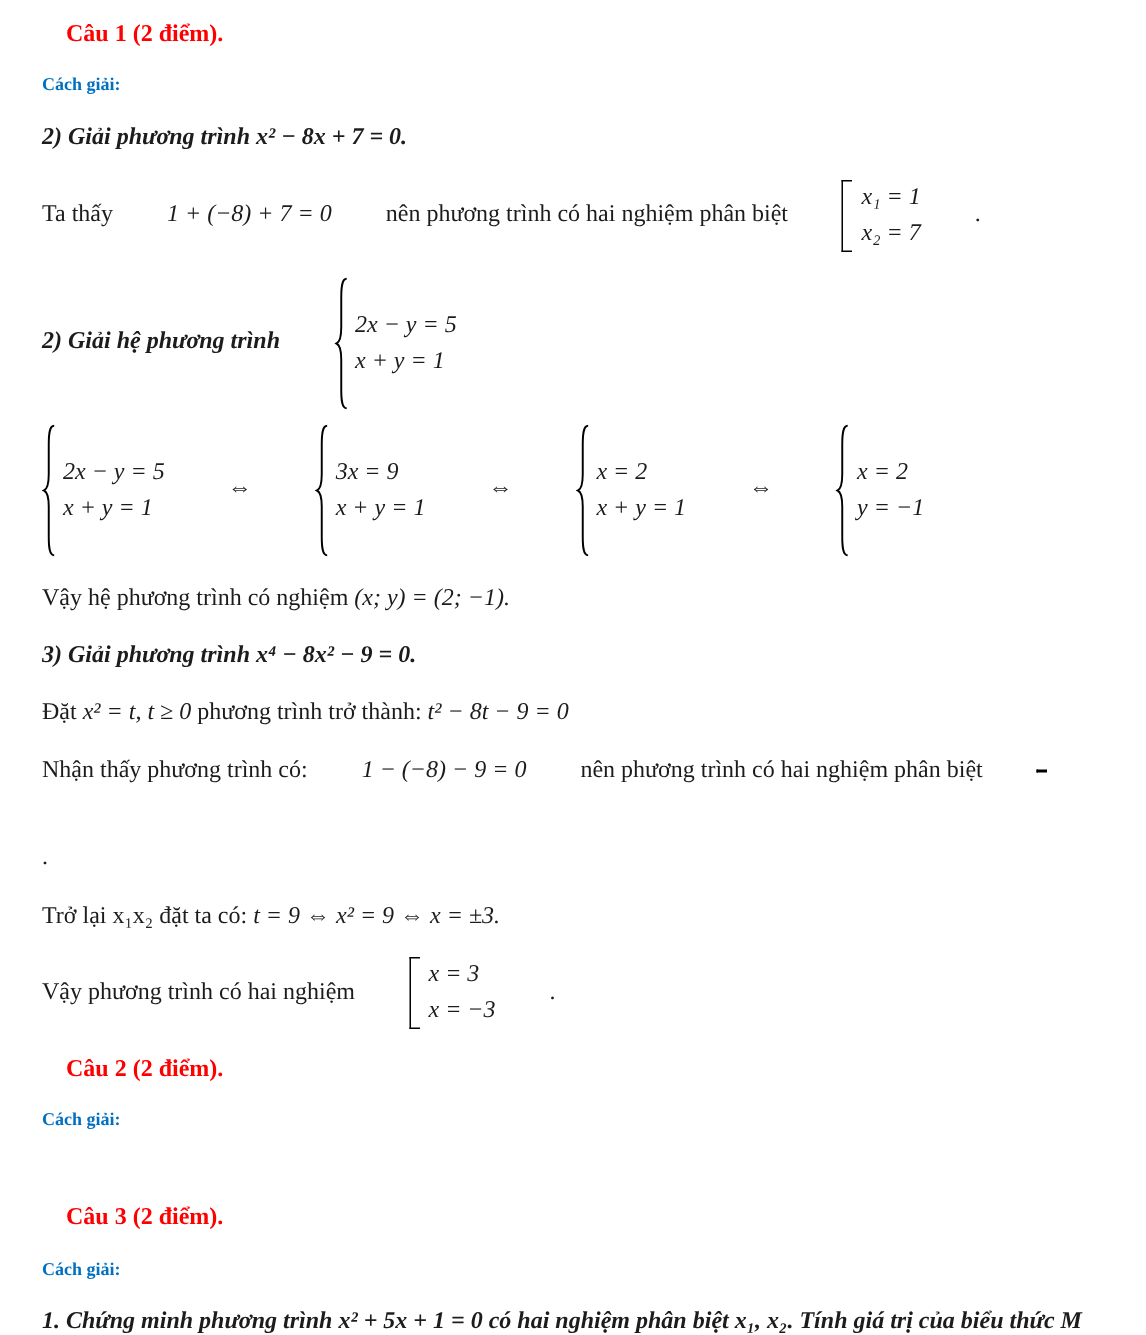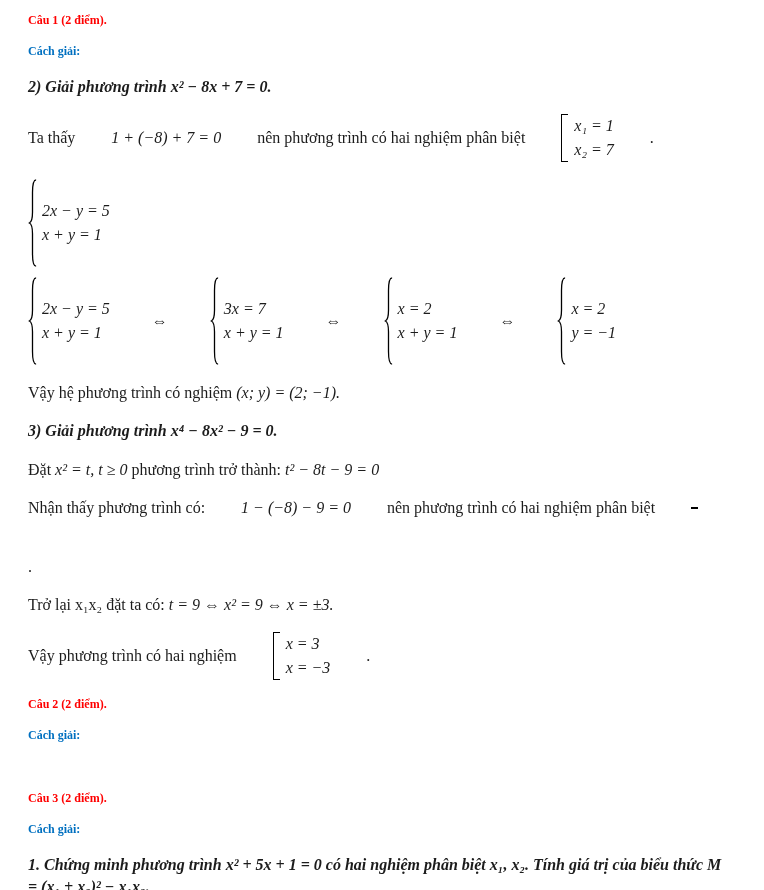--- a/index.html
+++ b/index.html
@@ -7,21 +7,21 @@
   body {
     width: 764px;
     min-height: 890px;
     background: #ffffff;
     color: #1c1c1c;
     font-family: "Liberation Serif", "DejaVu Serif", serif;
     font-size: 16px;
     line-height: 1.4;
     padding: 8px 30px 24px 28px;
   }
-  .h-red  { color: var(--heading-red, #ff0000); font-weight: bold; font-size: 12px; margin: 4px 0 14px; }
+  .h-red  { color: var(--heading-red, #ff0000); font-weight: bold; font-size: 16px; margin: 4px 16px 14px; }
   .h-blue { color: var(--heading-blue, #0070c0); font-weight: bold; font-size: 12px; margin: 0 0 16px; }
   .h-gap  { margin-top: 46px; }
   .para { margin: 0 0 11px; }
   .bi { font-weight: bold; font-style: italic; }
   .m  { font-style: italic; }
   .vrow { display: flex; align-items: center; flex-wrap: wrap; column-gap: 6px; row-gap: 2px; gap: 36px; }
   
   .cases { display: inline-flex; align-items: center; vertical-align: middle; }
   .sqbr {
     align-self: stretch; width: 7px; margin-right: 6px;
@@ -53,20 +53,21 @@
     <span class="sqbr"></span>
     <span class="rows">
       <span class="r m">x₁ = 1</span>
       <span class="r m">x₂ = 7</span>
     </span>
   </span>
   <span>.</span>
 </p>
 
 <p class="para vrow mb-sm">
+  <span class="bi">2) Giải hệ phương trình</span>
   <span class="system">
     <span class="cbr">
         <svg viewBox="0 0 10 100" preserveAspectRatio="none">
           <path d="M9,2 C5.5,2 5,8 5,16 L5,38 C5,46 3.8,49 1.5,50 C3.8,51 5,54 5,62 L5,84 C5,92 5.5,98 9,98" fill="none" stroke="#000" stroke-width="1.3" vector-effect="non-scaling-stroke"></path>
         </svg>
       </span>
     <span class="rows">
       <span class="r m">2x − y = 5</span>
       <span class="r m">x + y = 1</span>
     </span>
@@ -86,21 +87,21 @@
     </span>
   </span>
   <span class="arrow">⇔</span>
   <span class="system">
     <span class="cbr">
         <svg viewBox="0 0 10 100" preserveAspectRatio="none">
           <path d="M9,2 C5.5,2 5,8 5,16 L5,38 C5,46 3.8,49 1.5,50 C3.8,51 5,54 5,62 L5,84 C5,92 5.5,98 9,98" fill="none" stroke="#000" stroke-width="1.3" vector-effect="non-scaling-stroke"></path>
         </svg>
       </span>
     <span class="rows">
-      <span class="r m">3x = 7</span>
+      <span class="r m">3x = 9</span>
       <span class="r m">x + y = 1</span>
     </span>
   </span>
   <span class="arrow">⇔</span>
   <span class="system">
     <span class="cbr">
         <svg viewBox="0 0 10 100" preserveAspectRatio="none">
           <path d="M9,2 C5.5,2 5,8 5,16 L5,38 C5,46 3.8,49 1.5,50 C3.8,51 5,54 5,62 L5,84 C5,92 5.5,98 9,98" fill="none" stroke="#000" stroke-width="1.3" vector-effect="non-scaling-stroke"></path>
         </svg>
       </span>

